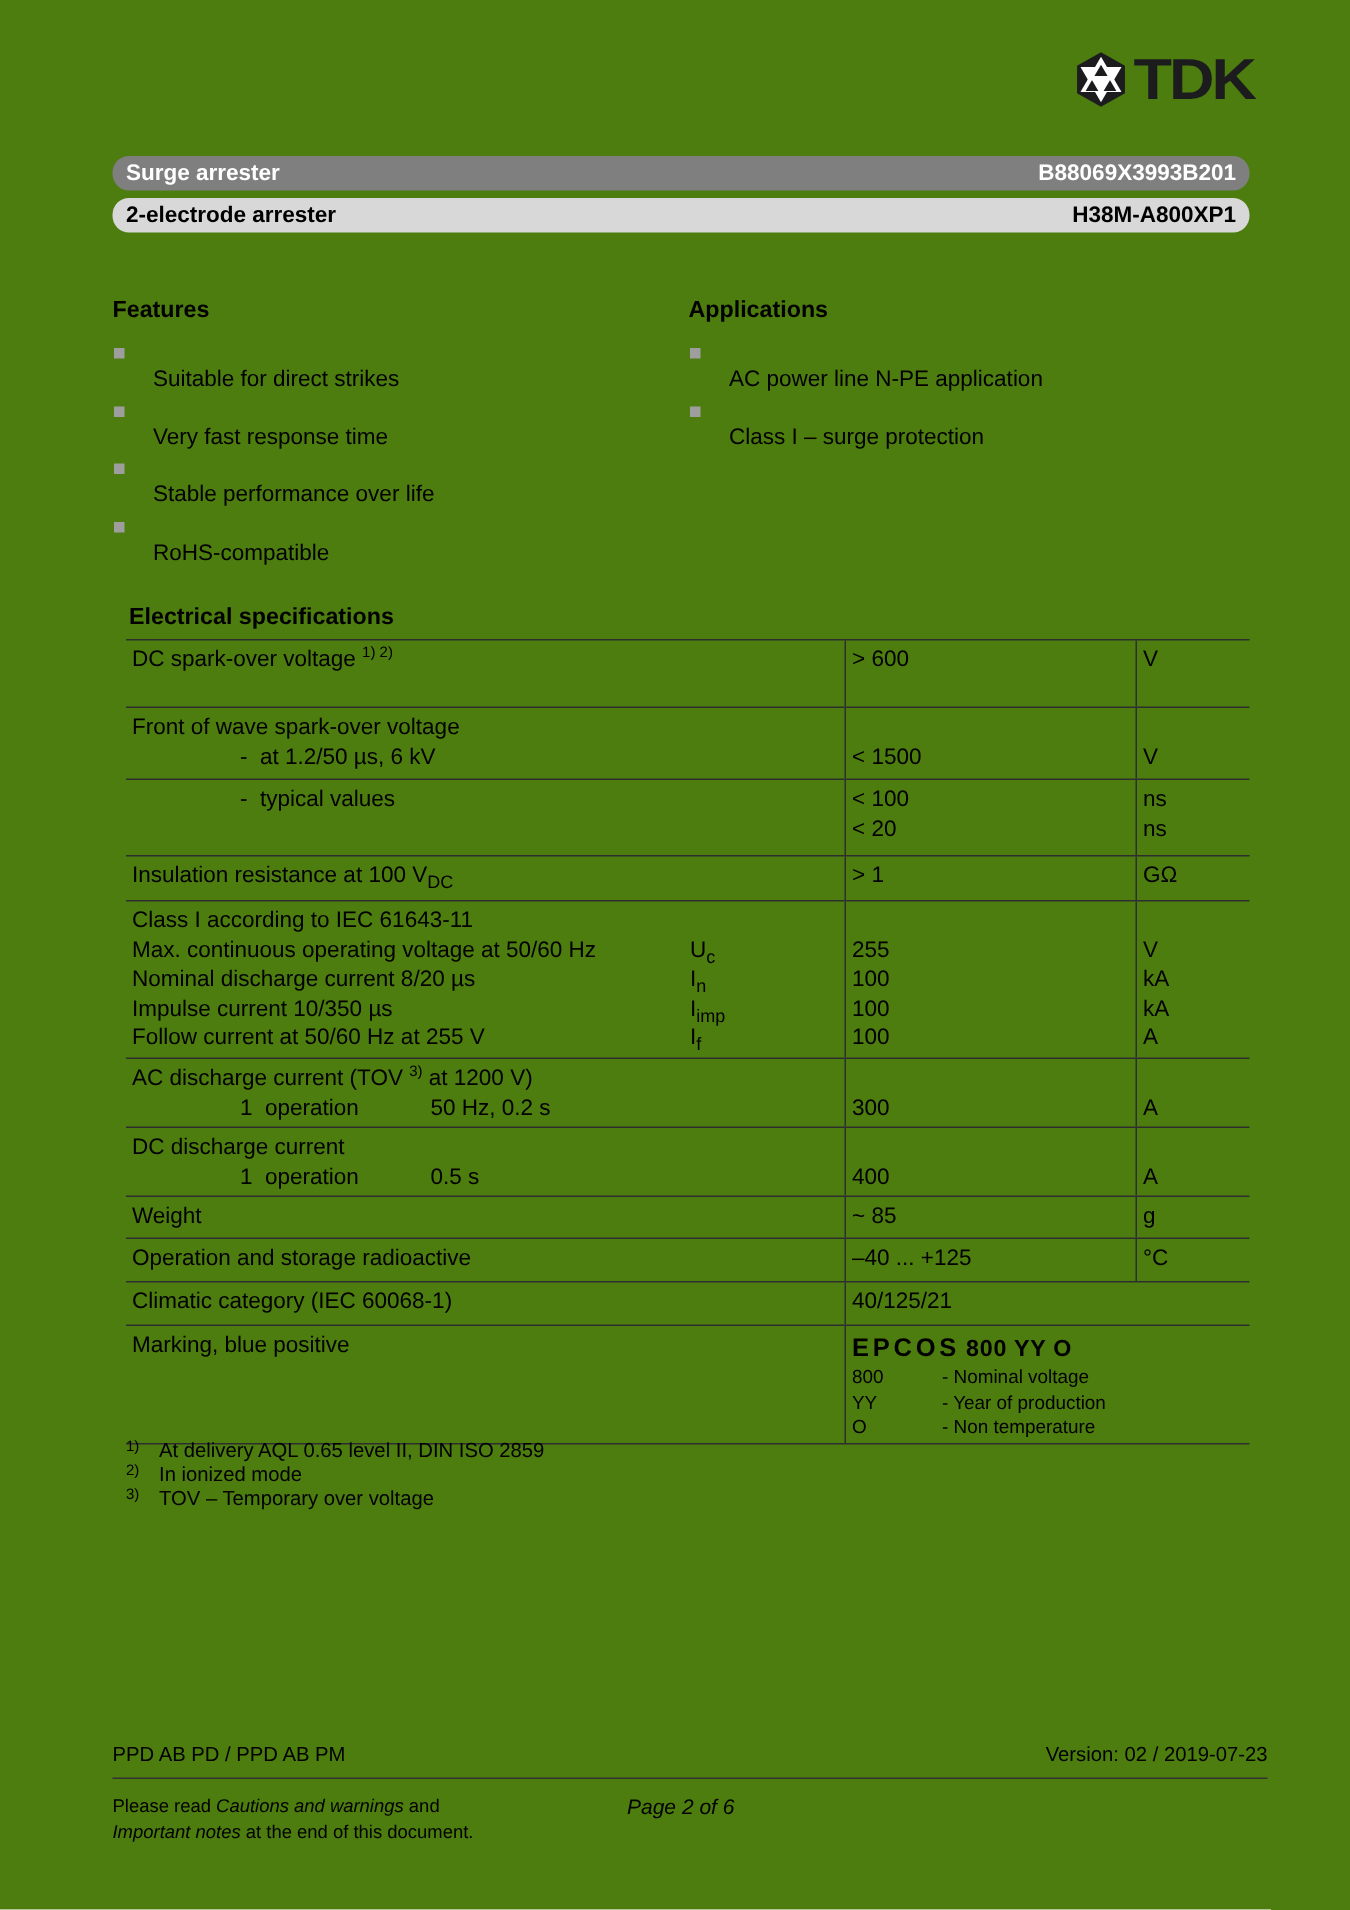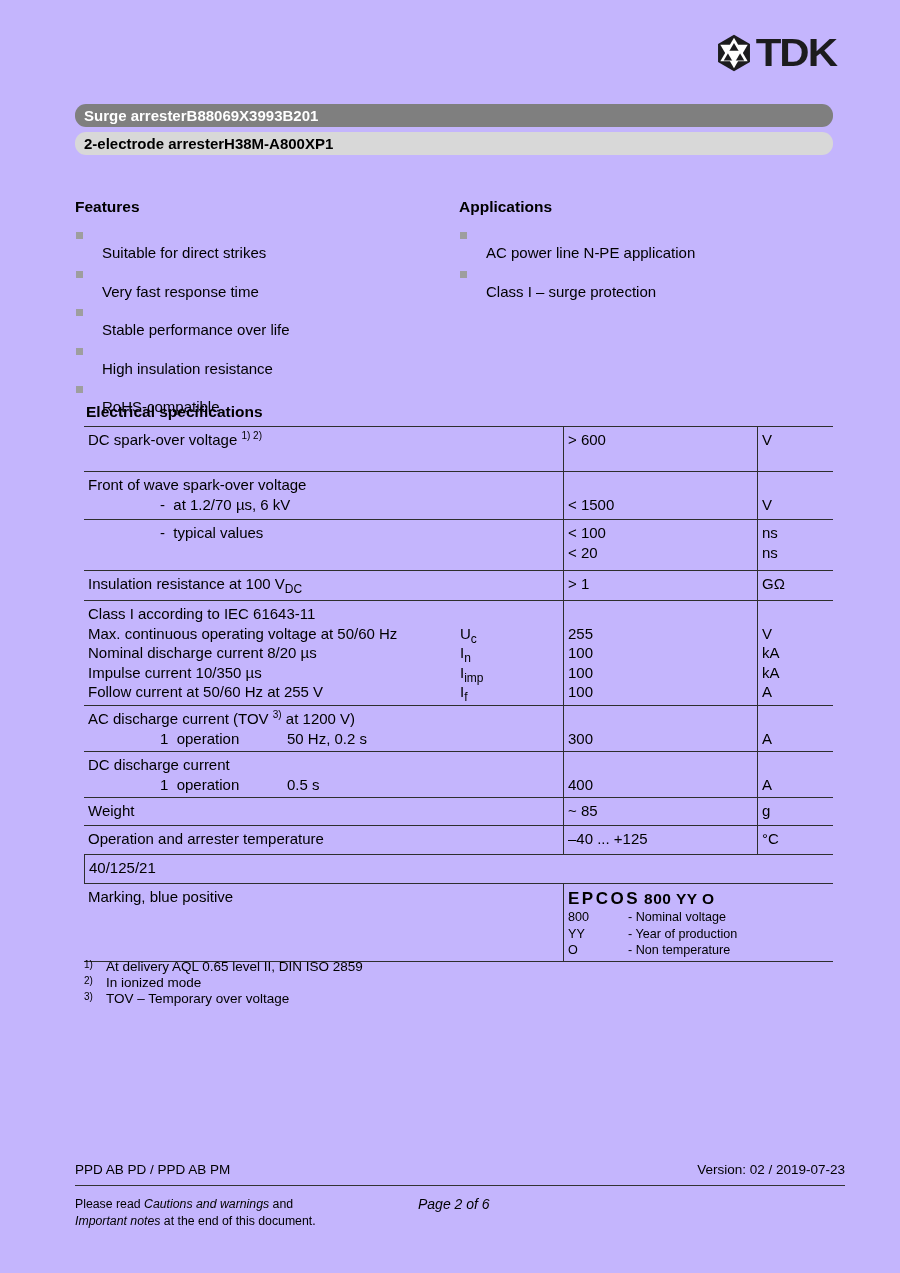--- a/index.html
+++ b/index.html
@@ -1,26 +1,26 @@
 <!DOCTYPE html>
 <html><head>
 <meta charset="utf-8">
 <style>
   * { margin:0; padding:0; box-sizing:border-box; }
   html,body { width:900px; height:1273px; background:#ffffff; font-family:"Liberation Sans", sans-serif; color:#000; }
-  .page { position:relative; width:900px; height:1273px; background:#c4b5fd; overflow:hidden; }
+  .page { position:relative; width:900px; height:1273px; background:#4d7c0f; overflow:hidden; }
 
   
   .logo { position:absolute; top:34px; right:64px; display:flex; align-items:center; gap:3px; }
   .logo-mark { width:38px; height:38px; }
   .logo-text { font-size:42px; font-weight:900; letter-spacing:-2px; color:#1c1c1e; transform:scaleY(0.92); line-height:38px; }
 
   
   .bars { position:absolute; left:75px; top:104px; width:758px; }
-  .bar { height:23px; display:flex; align-items:center; padding:0 9px; font-size:15px; font-weight:bold;border-radius:11px; }
+  .bar { height:23px; display:flex; justify-content:space-between; align-items:center; padding:0 9px; font-size:15px; font-weight:bold;border-radius:11px; }
   .bar-dark { background:#7f7f7f; color:#ffffff; }
   .bar-light { background:#d8d8d8; color:#000; margin-top:5px; }
 
   
   .col-title { font-size:15.5px; font-weight:bold; }
   .features { position:absolute; left:75px; top:198px; width:370px; }
   .applications { position:absolute; left:459px; top:198px; width:380px; }
   .blist { margin-top:9px; }
   .bitem { display:flex; align-items:flex-start; line-height:20.6px; font-size:15px; }
   .bullet { width:7px; height:7px; background:#9e9e9e; margin:7px 0 0 1px; flex:0 0 7px; }
@@ -109,24 +109,20 @@
       <div class="bitem">
           <span class="bullet"></span>
           <span class="btext">Very fast response time</span>
         </div>
       <div class="bitem">
           <span class="bullet"></span>
           <span class="btext">Stable performance over life</span>
         </div>
       <div class="bitem">
           <span class="bullet"></span>
-          <span class="btext">High insulation resistance</span>
-        </div>
-      <div class="bitem">
-          <span class="bullet"></span>
           <span class="btext">RoHS-compatible</span>
         </div>
     </div>
   </div>
 
   <div class="applications">
     <div class="col-title">Applications</div>
     <div class="blist">
       <div class="bitem">
           <span class="bullet"></span>
@@ -151,21 +147,21 @@
             <div class="ln">&gt; 600</div>
           </div>
         <div class="cell-u">
             <div class="ln">V</div>
           </div>
       </div>
 
       <div class="srow r-fow">
         <div>
           <div class="ln">Front of wave spark-over voltage</div>
-          <div class="ln indent">-  at 1.2/70 µs, 6 kV</div>
+          <div class="ln indent">-  at 1.2/50 µs, 6 kV</div>
         </div>
         <div class="cell-v">
           <div class="ln"></div>
           <div class="ln">&lt; 1500</div>
         </div>
         <div class="cell-u">
           <div class="ln"></div>
           <div class="ln">V</div>
         </div>
       </div>
@@ -257,31 +253,34 @@
         <div class="cell-v">
             <div class="ln">~ 85</div>
           </div>
         <div class="cell-u">
             <div class="ln">g</div>
           </div>
       </div>
 
       <div class="srow r-t">
         <div>
-            <div class="ln">Operation and arrester temperature</div>
+            <div class="ln">Operation and storage radioactive</div>
           </div>
         <div class="cell-v">
             <div class="ln">–40 ... +125</div>
           </div>
         <div class="cell-u">
             <div class="ln">°C</div>
           </div>
       </div>
 
       <div class="srow merged r-cc">
+        <div>
+            <div class="ln">Climatic category (IEC 60068-1)</div>
+          </div>
         <div class="cell-v">
             <div class="ln">40/125/21</div>
           </div>
       </div>
 
       <div class="srow merged">
         <div>
             <div class="ln">Marking, blue positive</div>
           </div>
         <div class="cell-v marking-cell">

